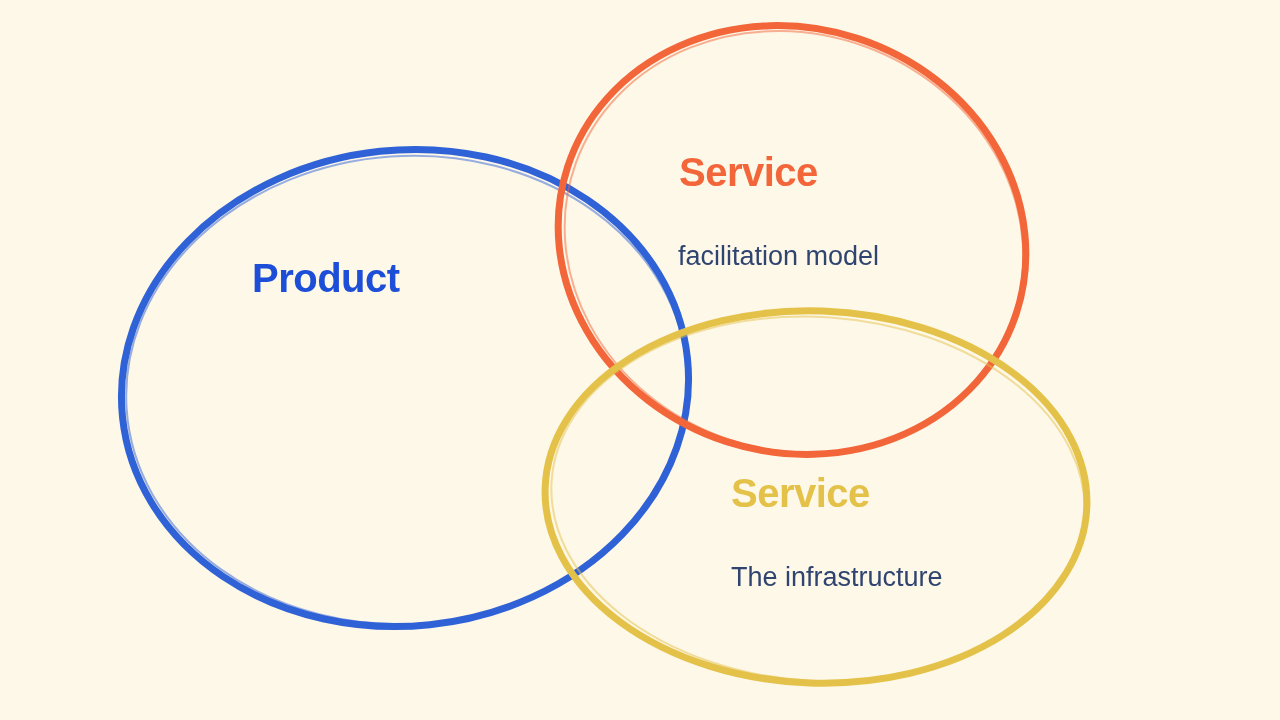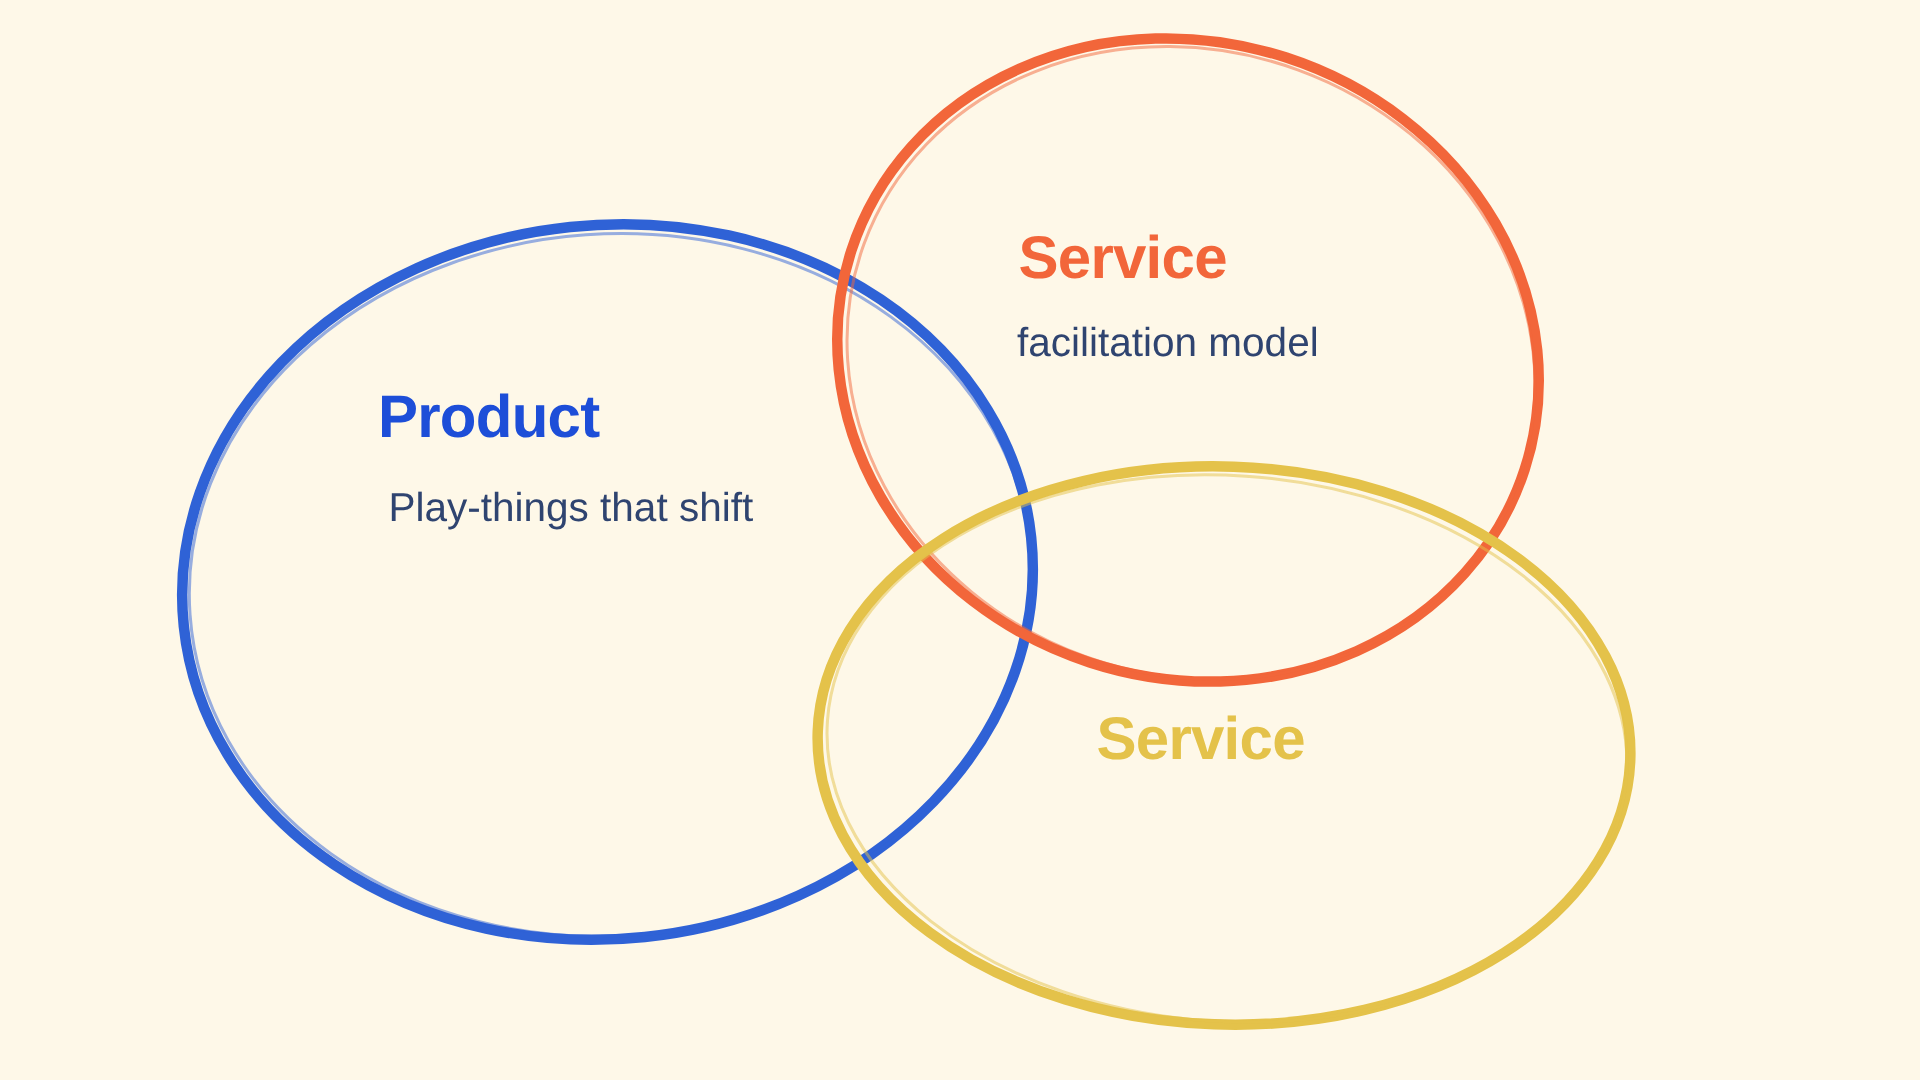--- a/index.html
+++ b/index.html
@@ -1,20 +1,20 @@
 <!DOCTYPE html>
 <html><head>
   <meta charset="utf-8">
   <style>
     html, body { margin:0; padding:0; }
     body { width:1280px; height:720px; background:#fef8e8; position:relative; overflow:hidden; }
     svg.rings { position:absolute; left:0; top:0; }
     .title { position:absolute; font-family:Liberation Sans, sans-serif; font-weight:bold; font-size:40px; letter-spacing:-0.5px; }
     .body { position:absolute; font-family:"Liberation Sans", sans-serif; font-size:27px; line-height:42px; color:#2f4470; }
-    .body div { white-space:nowrap; }
+    .body div { white-space:nowrap;margin-top:28px; }
   </style>
 </head>
 <body>
 
 <svg class="rings" width="1280" height="720">
   <g fill="none" stroke="#2f62d6" stroke-linecap="round">
     <ellipse cx="405" cy="388" rx="284" ry="238" stroke-width="7" transform="rotate(-6 405 388)"></ellipse>
     <ellipse cx="407" cy="390" rx="281" ry="234" stroke-width="2" opacity="0.5" transform="rotate(-4 407 390)"></ellipse>
   </g>
   <g fill="none" stroke="#f2663a" stroke-linecap="round">
@@ -22,23 +22,23 @@
     <ellipse cx="794" cy="242" rx="232" ry="208" stroke-width="2" opacity="0.5" transform="rotate(20 794 242)"></ellipse>
   </g>
   <g fill="none" stroke="#e4c24a" stroke-linecap="round">
     <ellipse cx="816" cy="497" rx="271" ry="186" stroke-width="7" transform="rotate(2 816 497)"></ellipse>
     <ellipse cx="818" cy="499" rx="267" ry="182" stroke-width="2" opacity="0.5" transform="rotate(4 818 499)"></ellipse>
   </g>
 </svg>
 
 <div class="title" style="left:252px; top:256px; color:#1d4ed8;">Product</div>
 <div class="body" style="left:259px; top:317px;">
-  <div>Play-things that shift</div>
 </div>
 
 <div class="title" style="left:679px; top:150px; color:#f2663a;">Service</div>
 <div class="body" style="left:678px; top:207px;">
   <div>facilitation model</div>
 </div>
 
 <div class="title" style="left:731px; top:471px; color:#e4c24a;">Service</div>
 <div class="body" style="left:731px; top:528px;">
+  <div>The infrastructure</div>
 </div>
 
 </body></html>

